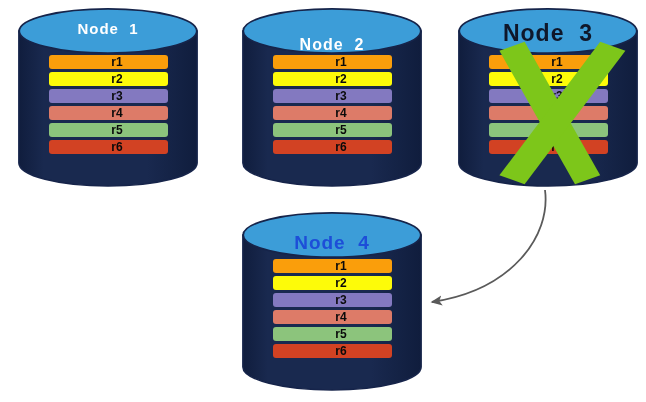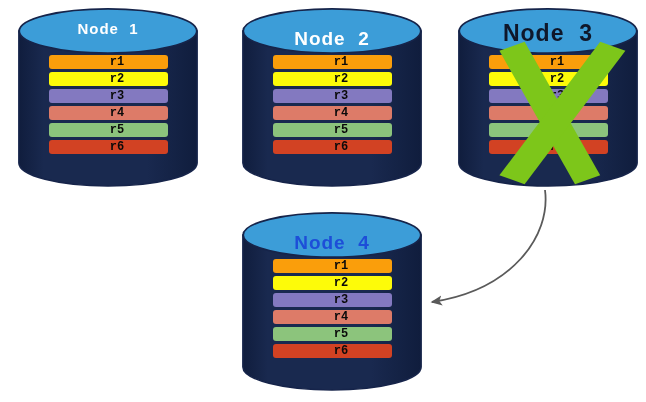--- a/index.html
+++ b/index.html
@@ -43,21 +43,21 @@
     position: absolute;
     display: flex;
     flex-direction: column;
   }
   .rec {
     position: relative;
     border-radius: 3px;
     text-align: center;
     font-weight: bold;
     color: #0a0a0a;
-    font-family: Liberation Mono, monospace;
+    font-family: Liberation Sans, sans-serif;
     box-sizing: border-box;
     display: flex;
     align-items: center;
     justify-content: center;
     line-height: 1;
     padding-left: 17px;
   }
   .overlay-x {
     position: absolute;
     pointer-events: none;
@@ -106,21 +106,21 @@
             <linearGradient id="bodyGrad1" x1="0" y1="0" x2="1" y2="0">
               <stop offset="0%" stop-color="#101d3d"></stop>
               <stop offset="14%" stop-color="#19294f"></stop>
               <stop offset="72%" stop-color="#19294f"></stop>
               <stop offset="100%" stop-color="#101d3d"></stop>
             </linearGradient>
           </defs>
           <path d="M 0.9,23 L 0.9,155 A 89.1,23 0 0 0 179.1,155 L 179.1,23 Z" fill="url(#bodyGrad1)" stroke="#16244a" stroke-width="1.6"></path>
           <ellipse cx="90" cy="23" rx="88.8" ry="22.2" fill="#3c9dd8" stroke="#16244a" stroke-width="1.8"></ellipse>
         </svg>
-        <div class="node-title" style="top: 20px; font-size: 19px; color: rgb(255, 255, 255);">Node  2</div>
+        <div class="node-title" style="top: 28px; font-size: 16px; color: rgb(255, 255, 255);">Node  2</div>
         <div class="rec-stack" style="left: 31px; top: 47px; width: 119px; gap: 3px;">
           <div class="rec" style="background: rgb(250, 158, 11); height: 14px; font-size: 12px; color: rgb(10, 10, 10);">r1</div>
           <div class="rec" style="background: rgb(253, 251, 9); height: 14px; font-size: 12px; color: rgb(10, 10, 10);">r2</div>
           <div class="rec" style="background: rgb(131, 121, 192); height: 14px; font-size: 12px; color: rgb(10, 10, 10);">r3</div>
           <div class="rec" style="background: rgb(221, 123, 104); height: 14px; font-size: 12px; color: rgb(10, 10, 10);">r4</div>
           <div class="rec" style="background: rgb(140, 196, 124); height: 14px; font-size: 12px; color: rgb(10, 10, 10);">r5</div>
           <div class="rec" style="background: rgb(210, 66, 35); height: 14px; font-size: 12px; color: rgb(10, 10, 10);">r6</div>
         </div>
       </div>
       <div class="node" style="left: 458px; top: 8px; width: 180px; height: 178px;">

